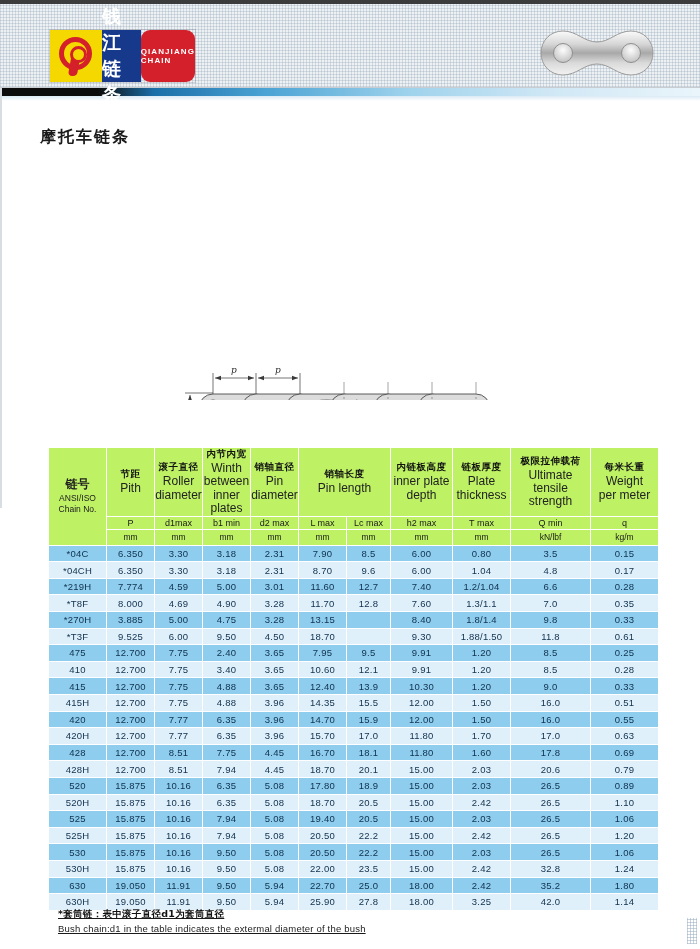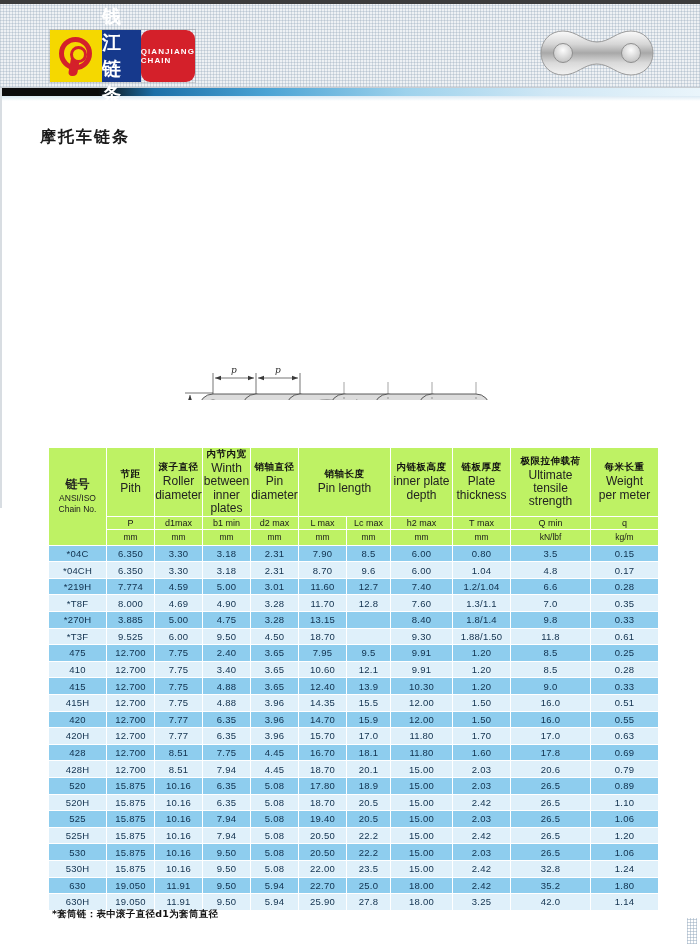--- a/index.html
+++ b/index.html
@@ -117,21 +117,21 @@
   .hd-unit { height: 16px; font-size: 8.5px; color: #1a1a1a; }
   .corner { vertical-align: middle; line-height: 1.3; }
   .corner .c1 { font-family: "DejaVu Sans", sans-serif; font-weight: bold; font-size: 12px; }
   .corner .c2 { font-size: 8.5px; }
 
   tbody td { height: 16.6px; font-size: 9.5px; letter-spacing: .2px; }
   tbody tr.odd  td { background: #8ecdee; }
   tbody tr.even td { background: #dff0fa; }
 
   
-  .footnote { position: absolute; left: 52px; top: 908px; width: 600px; }
+  .footnote { position: absolute; left: 58px; top: 908px; width: 600px; text-decoration: underline; }
   .fn-cn {
     font-family: "DejaVu Sans", sans-serif;
     font-size: 9.5px; font-weight: bold; color: #111111; letter-spacing: .3px;
   }
   .fn-en { font-size: 9.5px; color: #222222; margin-top: 2px; letter-spacing: .2px; }
 
   .edge-dots {
     position: absolute; right: 3px; top: 918px;
     width: 10px; height: 26px;
     background-image:
@@ -735,14 +735,15 @@
           <td>3.25</td>
           <td>42.0</td>
           <td>1.14</td>
         </tr>
       </tbody>
   </table>
 </div>
 
 <div class="footnote">
   <div class="fn-cn">*套筒链：表中滚子直径d1为套筒直径</div>
+  <div class="fn-en">Bush chain:d1 in the table indicates the extermal diameter of the bush</div>
 </div>
 <div class="edge-dots"></div>
 
 </body></html>

